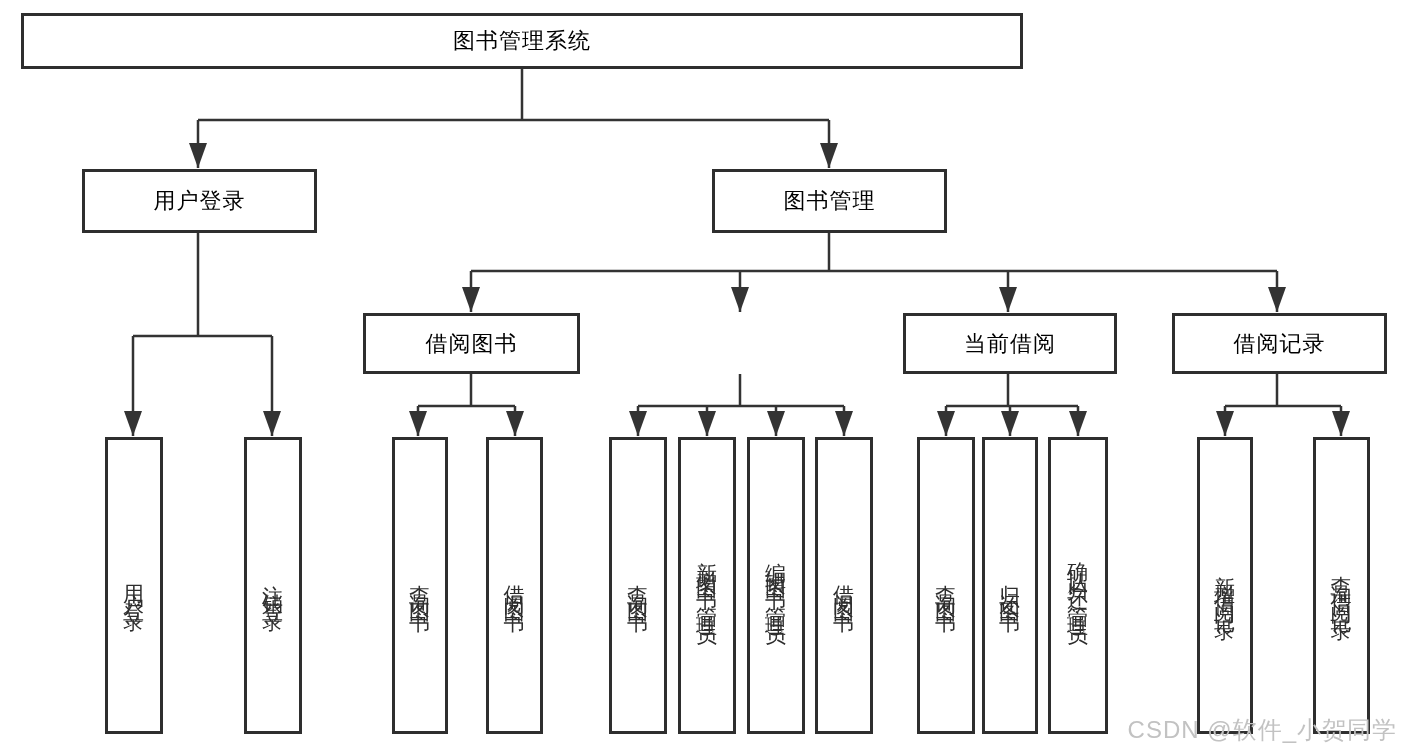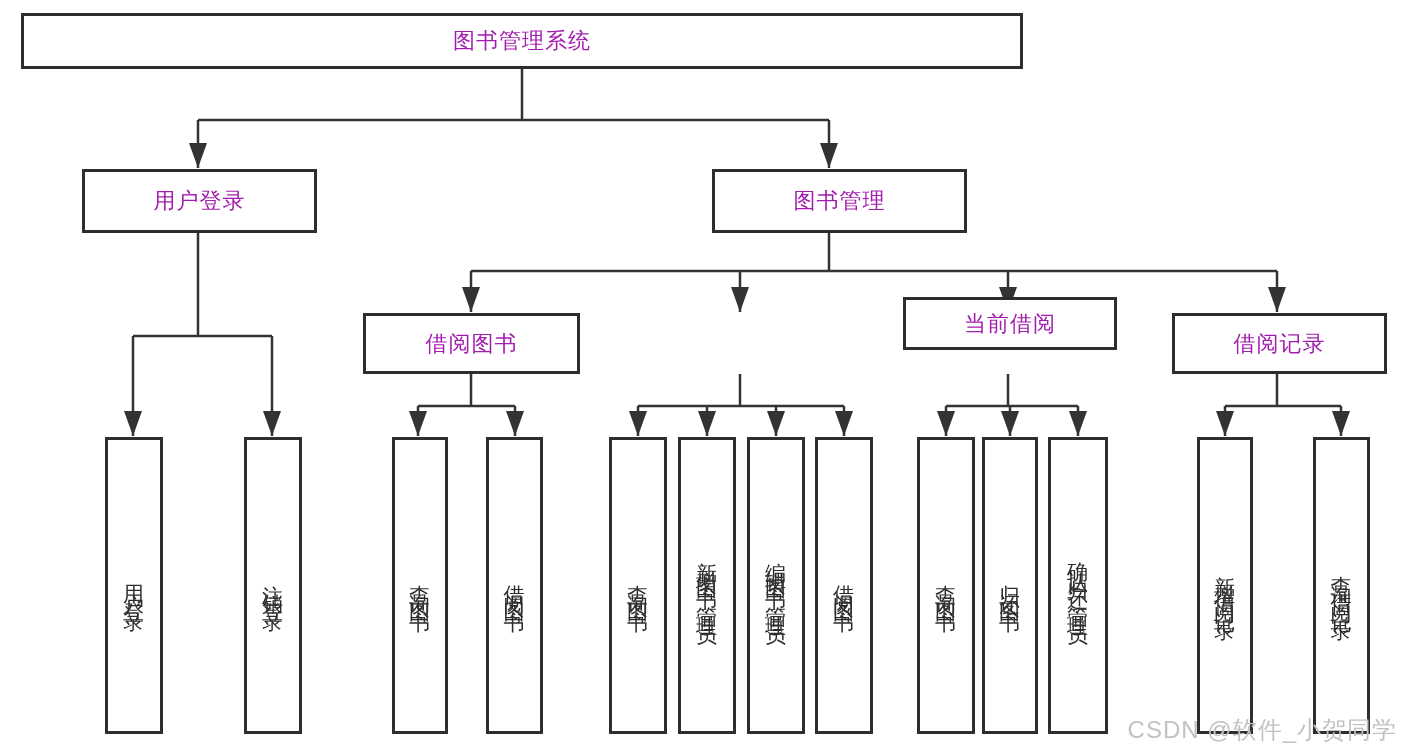--- a/index.html
+++ b/index.html
@@ -12,21 +12,21 @@
   }
   #connectors { position:absolute; left:0; top:0; }
   .box {
     position:absolute;
     box-sizing:border-box;
     background:#ffffff;
     border:3px solid #2e2e2e;
     display:flex;
     align-items:center;
     justify-content:center;
-    color:#a21caf;
+    color:#000000;
     font-size:22px;
     letter-spacing:1px;
     white-space:nowrap;
   }
   .leaf {
     position:absolute;
     box-sizing:border-box;
     background:#ffffff;
     border:3px solid #2e2e2e;
     display:flex;
@@ -91,24 +91,24 @@
       <path d="M1010,406 V436" marker-end="url(#arrowhead)"></path>
       <path d="M1078,406 V436" marker-end="url(#arrowhead)"></path>
       <path d="M1225,406 V436" marker-end="url(#arrowhead)"></path>
       <path d="M1341,406 V436" marker-end="url(#arrowhead)"></path>
     </g>
   </svg>
 
   <div class="box" style="left:21px; top:13px; width:1002px; height:56px;">图书管理系统</div>
 
   <div class="box" style="left:82px; top:169px; width:235px; height:64px;">用户登录</div>
-  <div class="box" style="left:712px; top:169px; width:255px; height:64px;">图书管理</div>
+  <div class="box" style="left:712px; top:169px; width:235px; height:64px;">图书管理</div>
 
   <div class="box" style="left:363px; top:313px; width:217px; height:61px;">借阅图书</div>
-  <div class="box" style="left:903px; top:297px; width:214px; height:53px;text-align:center;">当前借阅</div>
+  <div class="box" style="left:903px; top:313px; width:214px; height:61px;text-align:center;">当前借阅</div>
   <div class="box" style="left:1172px; top:313px; width:215px; height:61px;">借阅记录</div>
 
   <div class="leaf" style="left:105px; top:437px; width:58px; height:297px;">
     <span class="vtext">用户登录</span>
   </div>
   <div class="leaf" style="left:244px; top:437px; width:58px; height:297px;">
     <span class="vtext">注销登录</span>
   </div>
 
   <div class="leaf" style="left:392px; top:437px; width:56px; height:297px;">

